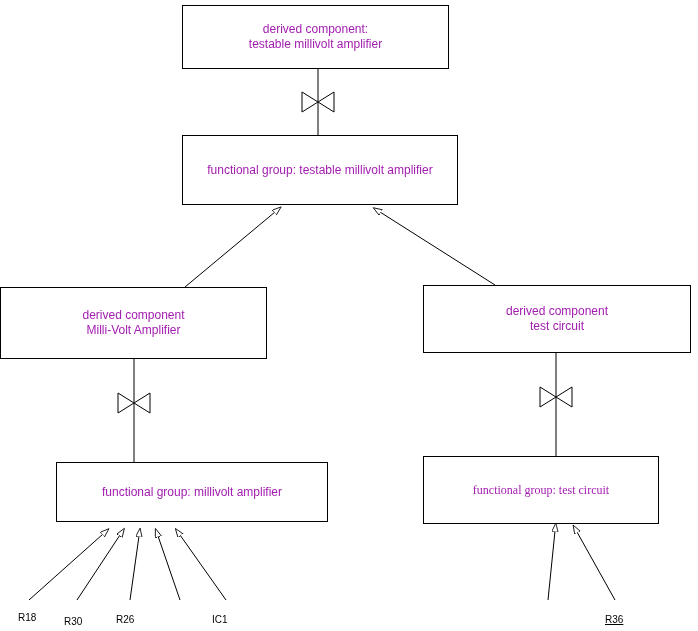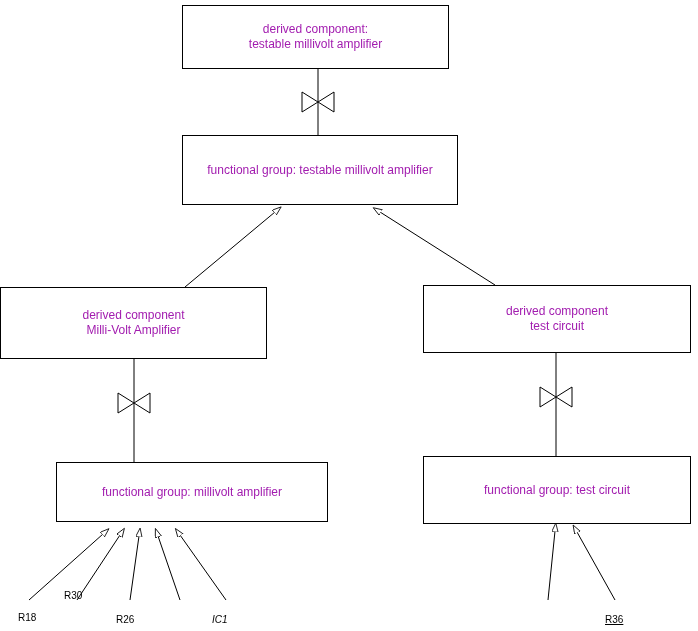--- a/index.html
+++ b/index.html
@@ -114,23 +114,23 @@
   <div class="node" style="left:182px; top:135px; width:276px; height:70px;">functional group: testable millivolt amplifier</div>
 
   <div class="node" style="left:0px; top:287px; width:267px; height:72px;">derived component
 Milli-Volt Amplifier</div>
 
   <div class="node" style="left:423px; top:285px; width:268px; height:68px;">derived component
 test circuit</div>
 
   <div class="node" style="left:8px; top:462px; width:272px; height:60px;margin-left:48px;">functional group: millivolt amplifier</div>
 
-  <div class="node" style="left:423px; top:456px; width:268px; height:68px;">functional group: test circuit</div>
+  <div class="node" style="left:423px; top:456px; width:236px; height:68px;font-family:Liberation Serif, serif;">functional group: test circuit</div>
 
   <div class="leaf-label" style="left:18px; top:612px;">R18</div>
-  <div class="leaf-label" style="left:64px; top:590px;text-align:center;">R30</div>
+  <div class="leaf-label" style="left:64px; top:616px;text-align:center;">R30</div>
   <div class="leaf-label" style="left:116px; top:614px;">R26</div>
   <div class="leaf-label" style="left:168px; top:614px;margin-top:34px;">R22</div>
-  <div class="leaf-label" style="left:212px; top:614px;font-style:italic;">IC1</div>
+  <div class="leaf-label" style="left:212px; top:614px;">IC1</div>
   <div class="leaf-label" style="left:536px; top:646px;">TR1</div>
   <div class="leaf-label" style="left:605px; top:614px;text-decoration:underline;">R36</div>
 
 </div>
 
 </body></html>

